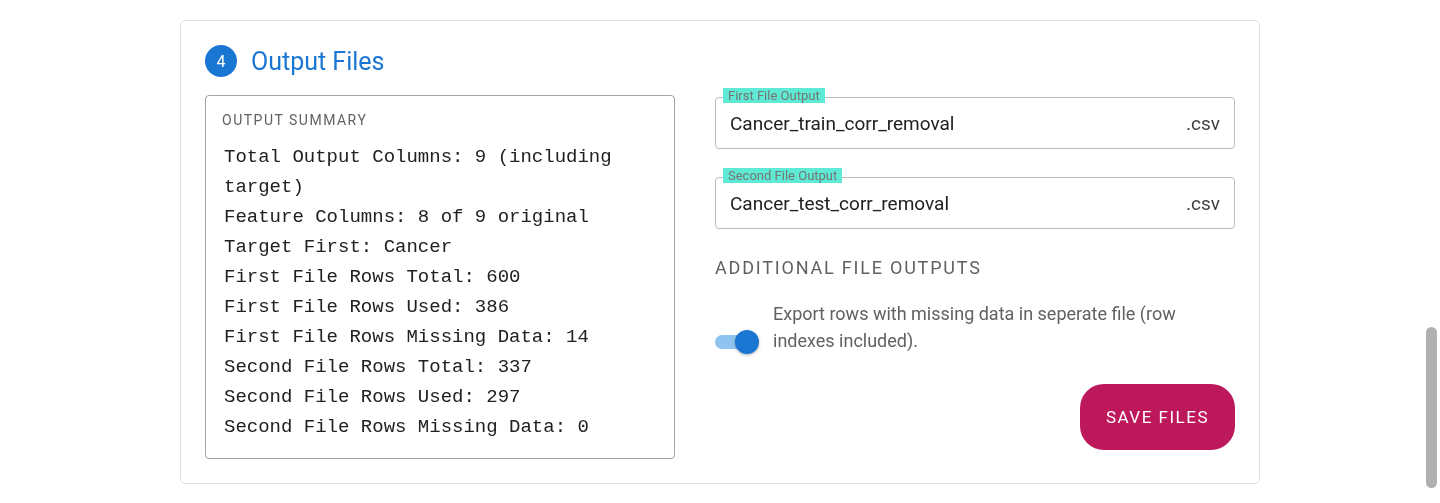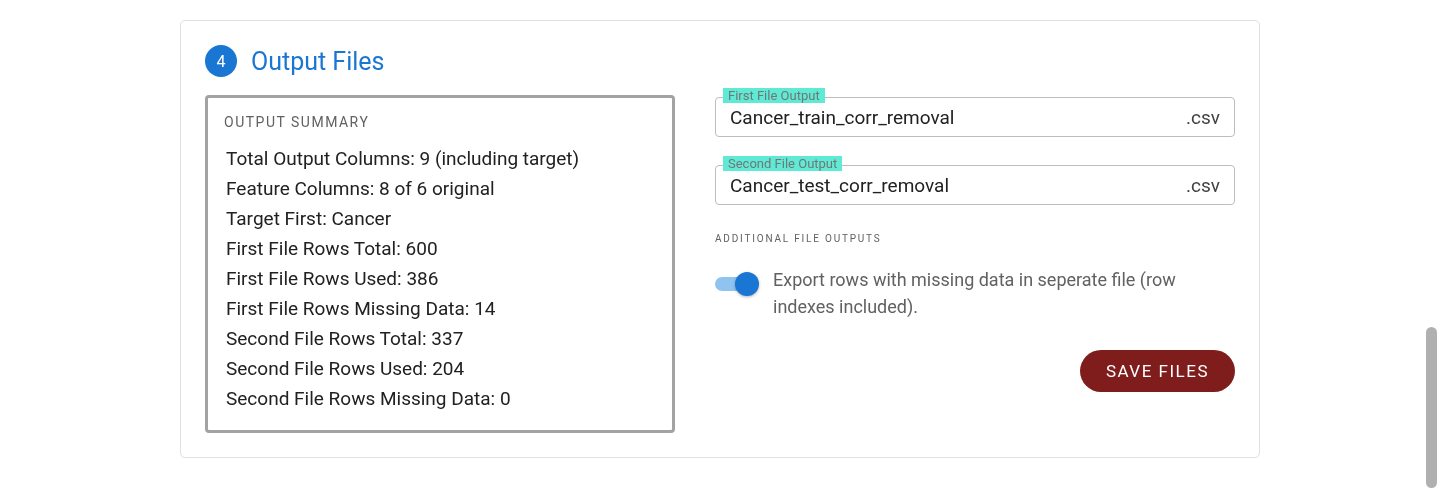--- a/index.html
+++ b/index.html
@@ -47,54 +47,55 @@
       display: flex;
       gap: 40px;
     }
     .left-col {
       flex: 0 0 470px;
     }
     .right-col {
       flex: 1;
     }
     .summary-box {
-      border: 3px solid #a3a3a3;
+      border: 1px solid #a3a3a3;
       border-radius: 4px;
       padding: 16px;
     }
     .summary-title {
       text-transform: uppercase;
       letter-spacing: 1.5px;
       font-size: 14px;
       color: #616161;
       margin-bottom: 14px;
       font-weight: 400;
     }
     .summary-lines {
       padding-left: 2px;
     }
     .summary-line {
       font-size: 19px;
       line-height: 1.58;
       color: #212121;
+      font-family: Liberation Mono, monospace;
     }
     .outlined-field {
       position: relative;
       margin-bottom: 28px;
     }
     .outlined-field:first-child {
       margin-top: 2px;
     }
     .field-border {
       border: 1px solid #bdbdbd;
       border-radius: 4px;
       display: flex;
       align-items: center;
       padding: 0 14px;
-      height: 40px;
+      height: 52px;
     }
     .field-label {
       position: absolute;
       top: -9px;
       left: 8px;
       background: #5eead4;
       padding: 0 5px;
       font-size: 13px;
       color: #757575;
     }
@@ -110,29 +111,29 @@
     }
     .field-suffix {
       font-size: 19px;
       color: #424242;
       margin-left: 8px;
       text-align: center;
     }
     .section-heading {
       text-transform: uppercase;
       letter-spacing: 1.8px;
-      font-size: 10px;
+      font-size: 18px;
       color: #616161;
       margin-top: 28px;
       margin-bottom: 22px;
       font-weight: 400;
     }
     .toggle-row {
       display: flex;
-      align-items: flex-start;
+      align-items: flex-end;
       gap: 14px;
     }
     .switch {
       position: relative;
       width: 44px;
       height: 24px;
       flex-shrink: 0;
       margin-top: 6px;
     }
     .switch-track {
@@ -158,25 +159,25 @@
       font-size: 18px;
       color: #616161;
       line-height: 1.5;
     }
     .button-row {
       display: flex;
       justify-content: flex-end;
       margin-top: 30px;
     }
     .save-btn {
-      background: #7f1d1d;
+      background: #be185d;
       color: #fff;
       border: none;
       border-radius: 24px;
-      padding: 11px 26px;
+      padding: 23px 26px;
       font-size: 17px;
       letter-spacing: 1.5px;
       cursor: pointer;
       font-family: inherit;
       font-weight: 400;
     }
     .scrollbar-track {
       position: fixed;
       right: 0;
       top: 0;
@@ -202,27 +203,27 @@
     <div class="step-circle">4</div>
     <div class="card-title">Output Files</div>
   </div>
 
   <div class="content-row">
     <div class="left-col">
       <div class="summary-box">
         <div class="summary-title">Output Summary</div>
         <div class="summary-lines">
           <div class="summary-line">Total Output Columns: 9 (including target)</div>
-          <div class="summary-line">Feature Columns: 8 of 6 original</div>
+          <div class="summary-line">Feature Columns: 8 of 9 original</div>
           <div class="summary-line">Target First: Cancer</div>
           <div class="summary-line">First File Rows Total: 600</div>
           <div class="summary-line">First File Rows Used: 386</div>
           <div class="summary-line">First File Rows Missing Data: 14</div>
           <div class="summary-line">Second File Rows Total: 337</div>
-          <div class="summary-line">Second File Rows Used: 204</div>
+          <div class="summary-line">Second File Rows Used: 297</div>
           <div class="summary-line">Second File Rows Missing Data: 0</div>
         </div>
       </div>
     </div>
 
     <div class="right-col">
       <div class="outlined-field">
         <div class="field-label">First File Output</div>
         <div class="field-border">
           <input class="field-input" type="text" value="Cancer_train_corr_removal" style="">

